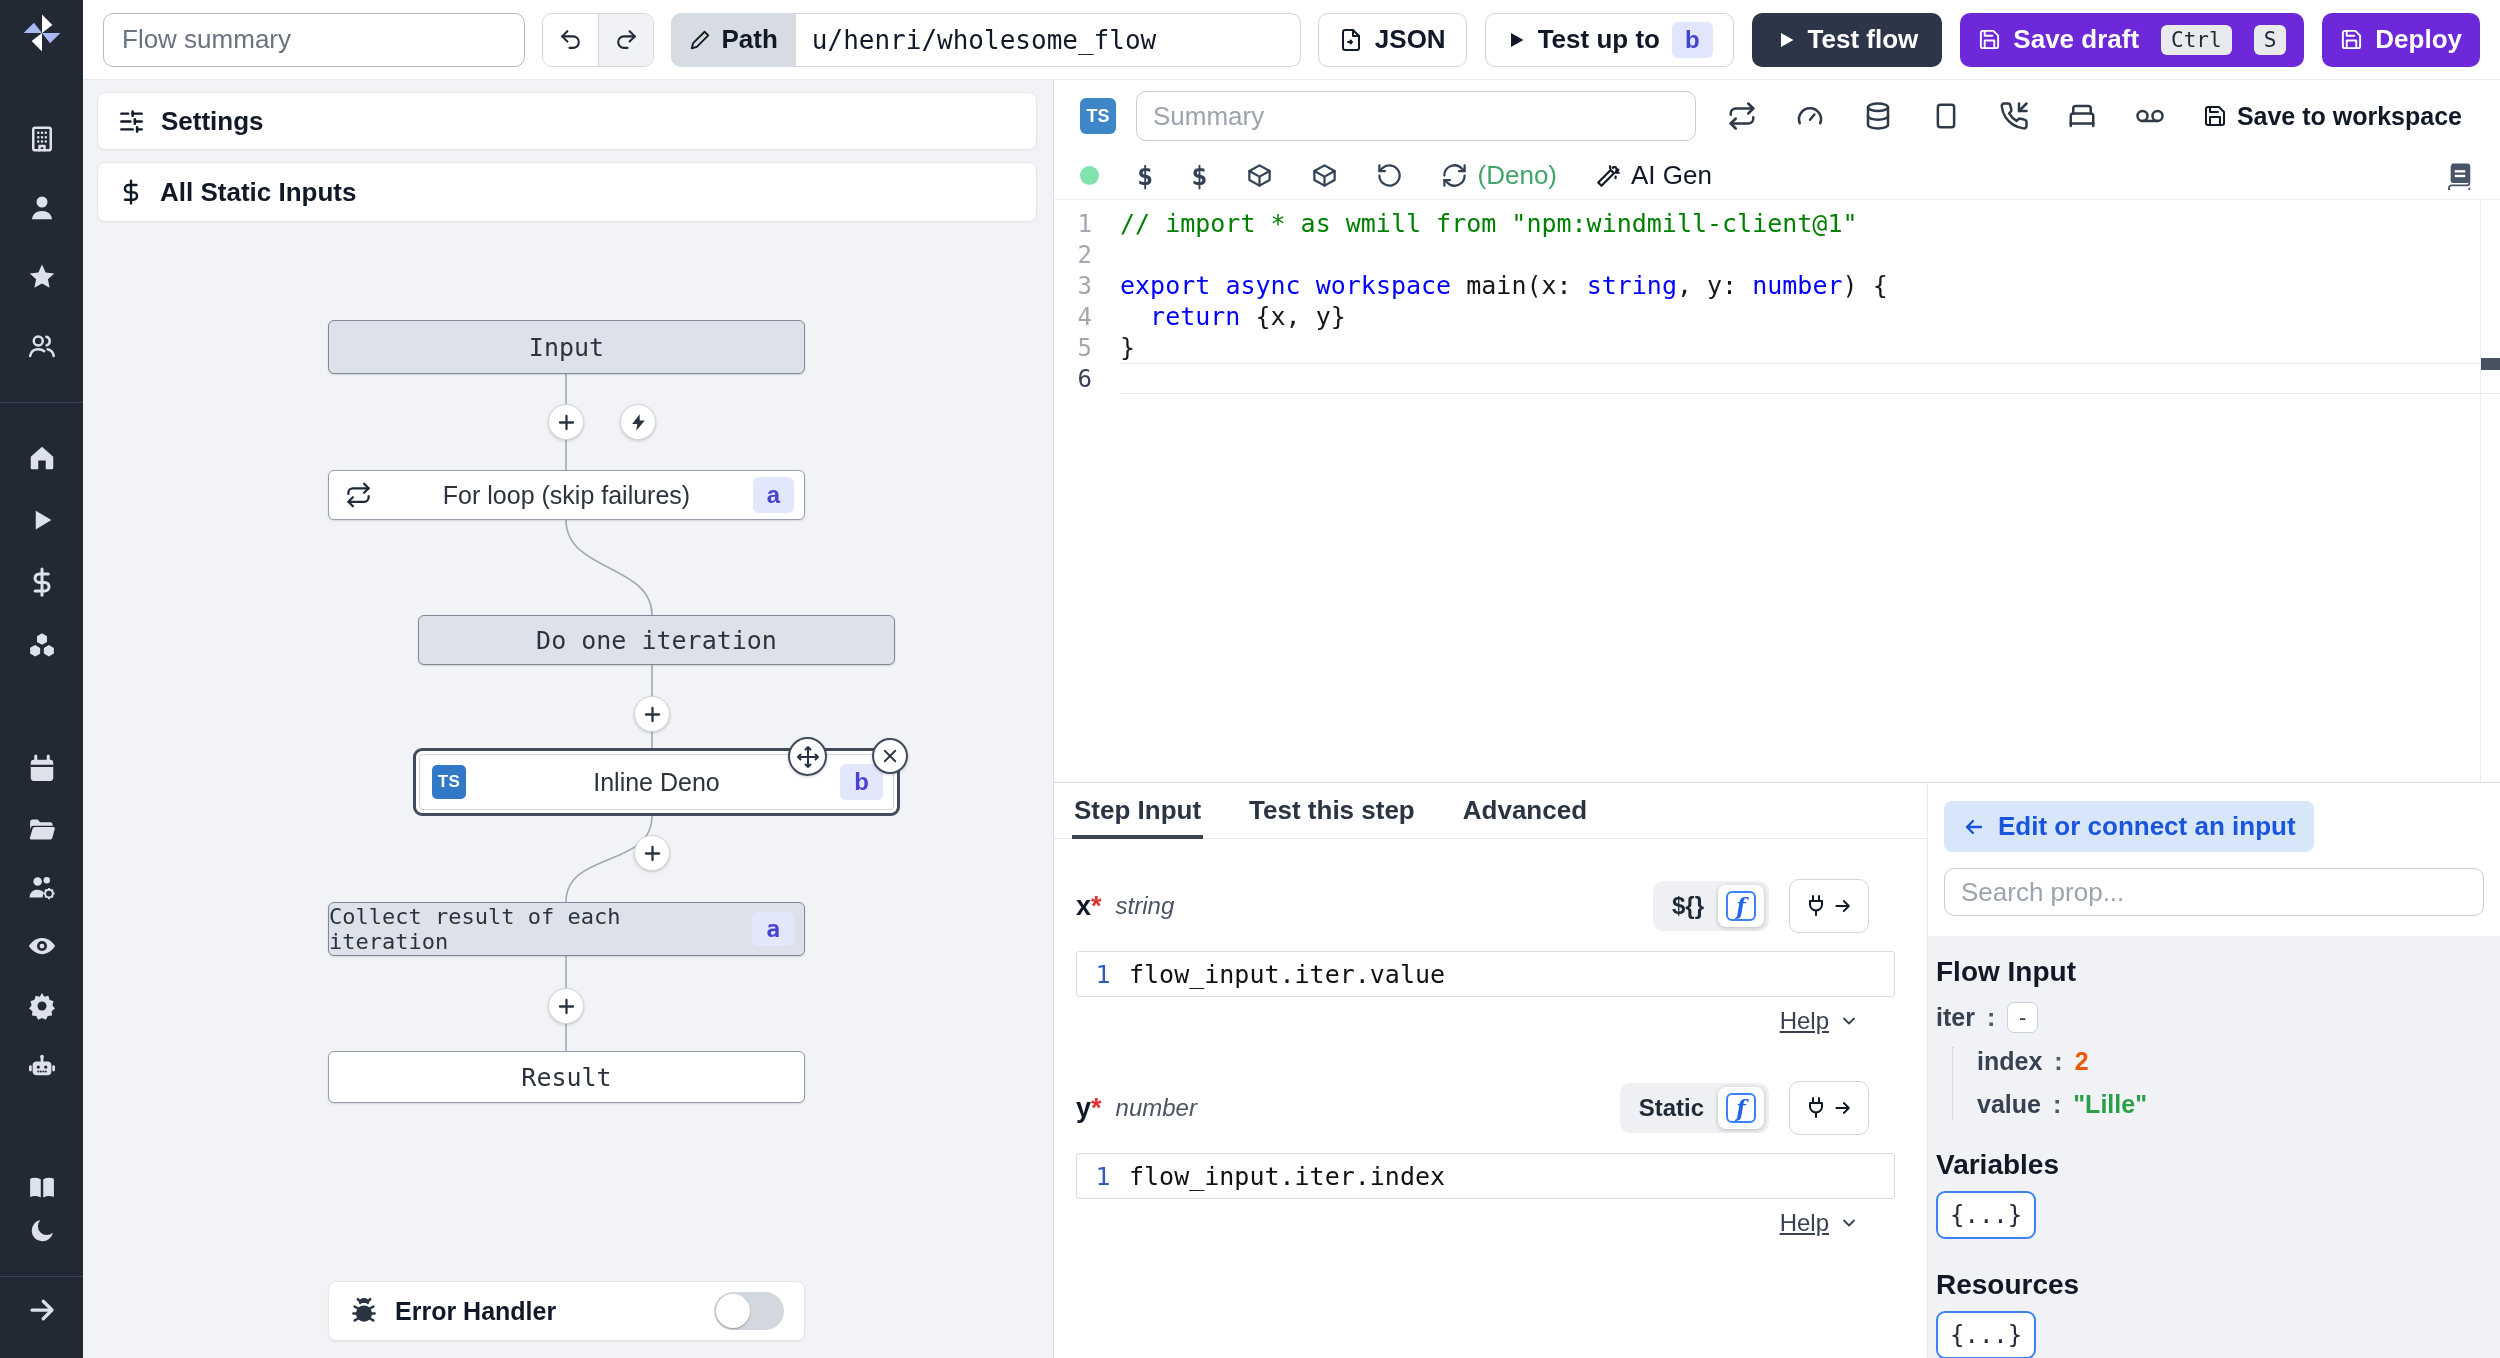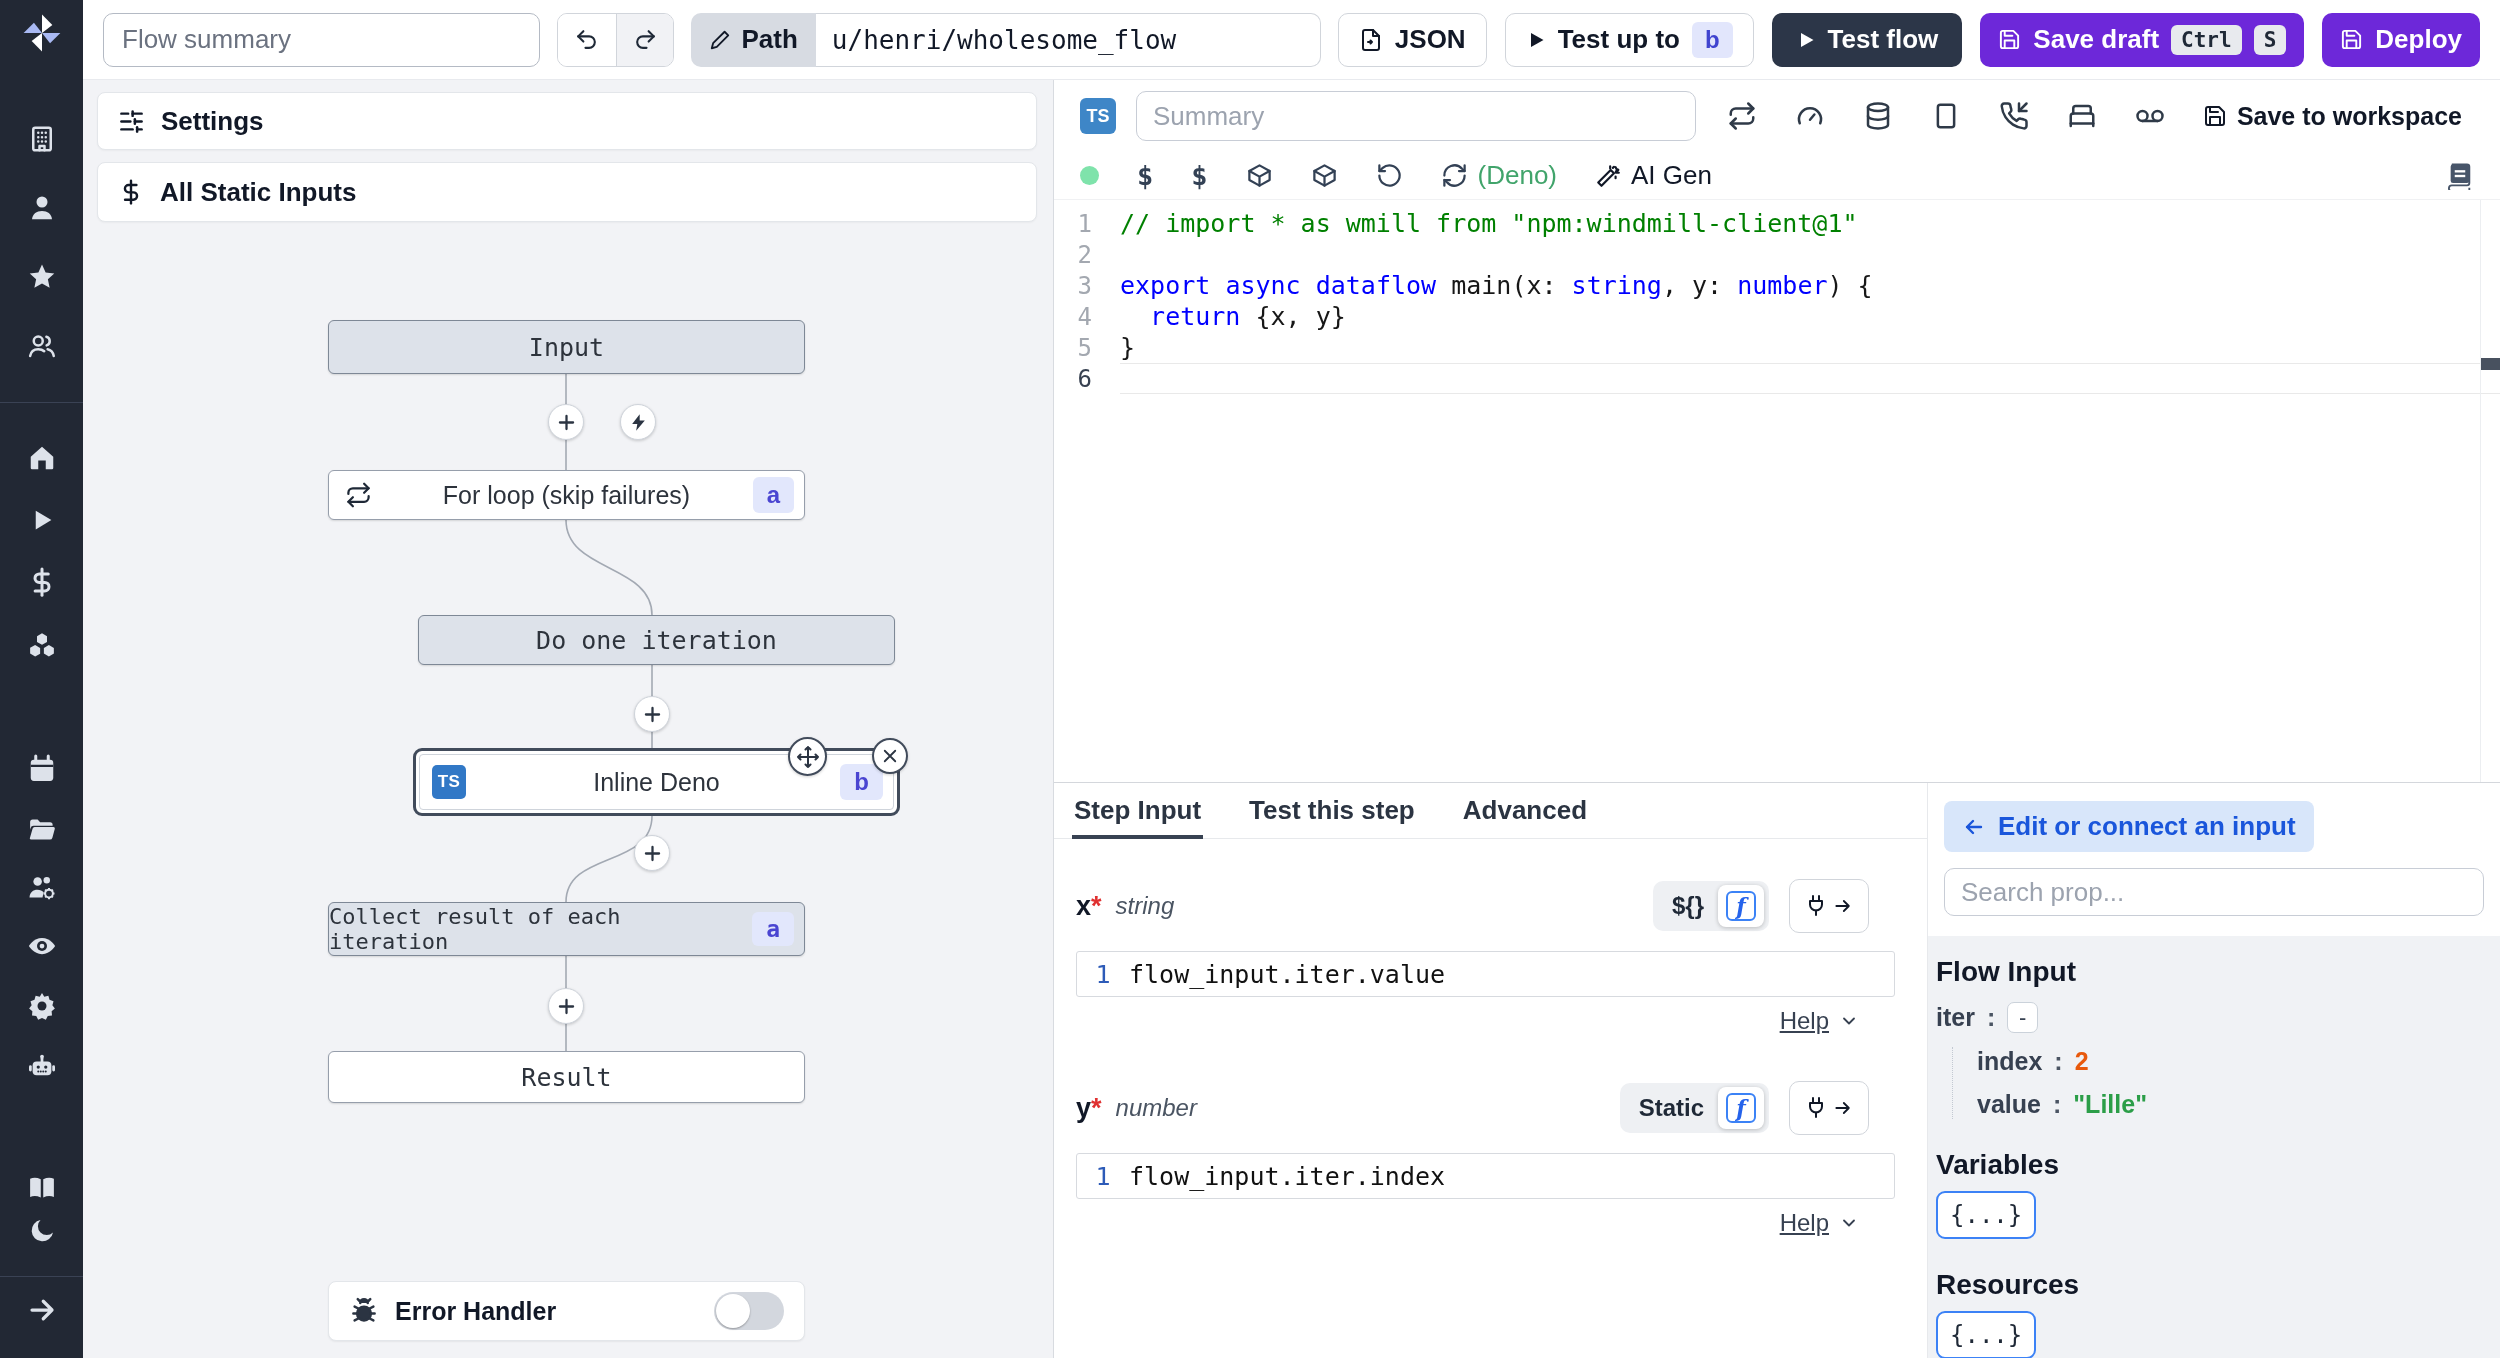--- a/index.html
+++ b/index.html
@@ -23,21 +23,21 @@
   .ur-btn.redo { background:#f1f2f5; border-left:1px solid #d1d5db; }
   .path-group { display:flex; height:54px; }
   .path-label { display:flex; align-items:center; gap:10px; background:#d7dbe2; border-radius:10px 0 0 10px; padding:0 18px; font-weight:700; font-size:26px; color:#111827; cursor:pointer; }
   .path-input { width:505px; height:54px; border:1.5px solid #d1d5db; border-left:none; border-radius:0 10px 10px 0; padding:0 16px; font-family:"DejaVu Sans Mono",monospace; font-size:26px; color:#111827; background:#fff; }
   .tb-right { margin-left:auto; display:flex; align-items:center; gap:18px; }
   .btn { display:flex; align-items:center; justify-content:center; gap:12px; height:54px; border-radius:10px; font-size:26px; font-weight:600; cursor:pointer; white-space:nowrap; }
   .btn.outline { background:#fff; border:1.5px solid #d1d5db; color:#111827; padding:0 20px; }
   .btn.dark { background:#2c3648; color:#fff; padding:0 24px; }
   .btn.steel { background:#6d28d9; color:#fff; padding:0 18px; }
   .badge-b { background:#e2e6fc; color:#4044cf; font-weight:700; font-size:24px; border-radius:6px; padding:4px 13px; }
-  .kbd { background:#e8eaee; color:#1f2937; border-radius:6px; padding:3px 10px; font-size:21px; font-weight:700; font-family:"DejaVu Sans Mono",monospace; }
+  .kbd { background:#e8eaee; color:#1f2937; border-radius:6px; padding:3px 10px; font-size:21px; font-weight:400; font-family:"DejaVu Sans Mono",monospace;margin-left:10px; }
 
   
   #flow-pane { position:absolute; left:83px; top:80px; width:971px; bottom:0; background:#f2f3f6; border-right:1px solid #d8dbe0; overflow:hidden; }
   .panel-card { position:absolute; left:14px; right:16px; background:#fff; border:1px solid #e3e6ea; border-radius:8px; display:flex; align-items:center; gap:16px; padding:0 20px; font-weight:700; font-size:26px; color:#111827; cursor:pointer; box-shadow:0 1px 2px rgba(0,0,0,.04); }
   .dataflow-row { position:absolute; left:14px; right:16px; top:158px; height:60px; display:flex; align-items:center; gap:16px; }
   .toggle { position:relative; border-radius:999px; background:#d3d7de; cursor:pointer; flex:none; }
   .toggle .knob { position:absolute; top:2px; left:2px; background:#fff; border-radius:50%; box-shadow:0 1px 2px rgba(0,0,0,.3); }
   .toggle.sm { width:56px; height:31px; } .toggle.sm .knob { width:27px; height:27px; }
   .toggle.lg { width:70px; height:38px; } .toggle.lg .knob { width:34px; height:34px; }
   .df-label { font-size:25px; color:#374151; }
@@ -499,21 +499,21 @@
         <div class="code-line">
           <span class="ln">1</span>
           <span class="lc"><span class="tok-cm">// import * as wmill from "npm:windmill-client@1"</span></span>
         </div>
         <div class="code-line">
           <span class="ln">2</span>
           <span class="lc"></span>
         </div>
         <div class="code-line">
           <span class="ln">3</span>
-          <span class="lc"><span class="tok-kw">export</span><span class="tok-pl"> </span><span class="tok-kw">async</span><span class="tok-pl"> </span><span class="tok-kw">dataflow</span><span class="tok-pl"> main(x: </span><span class="tok-kw">string</span><span class="tok-pl">, y: </span><span class="tok-kw">number</span><span class="tok-pl">) {</span></span>
+          <span class="lc"><span class="tok-kw">export</span><span class="tok-pl"> </span><span class="tok-kw">async</span><span class="tok-pl"> </span><span class="tok-kw">workspace</span><span class="tok-pl"> main(x: </span><span class="tok-kw">string</span><span class="tok-pl">, y: </span><span class="tok-kw">number</span><span class="tok-pl">) {</span></span>
         </div>
         <div class="code-line">
           <span class="ln">4</span>
           <span class="lc"><span class="tok-pl">  </span><span class="tok-kw">return</span><span class="tok-pl"> {x, y}</span></span>
         </div>
         <div class="code-line">
           <span class="ln">5</span>
           <span class="lc"><span class="tok-pl">}</span></span>
         </div>
         <div class="code-line active">

